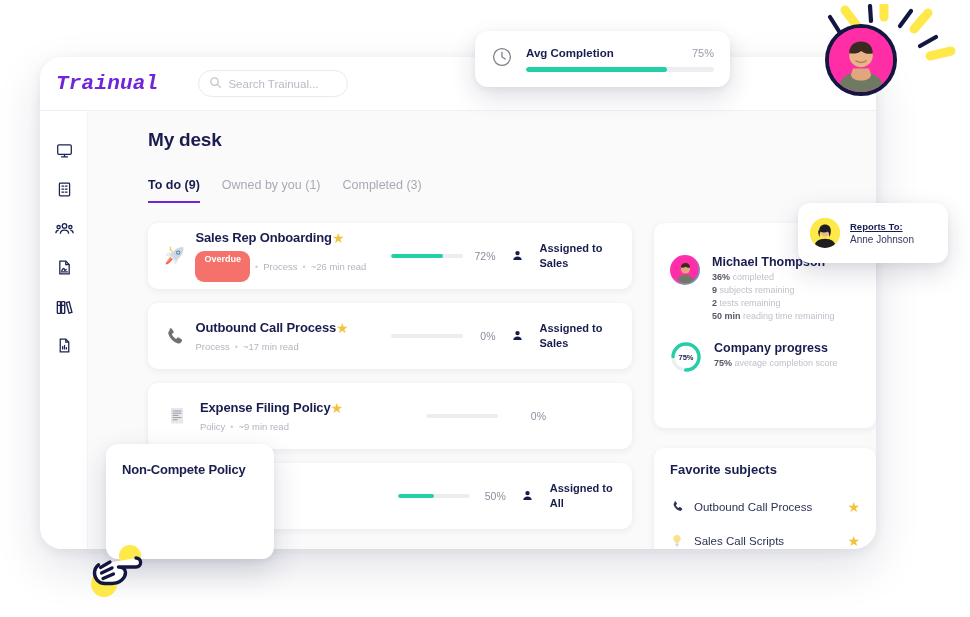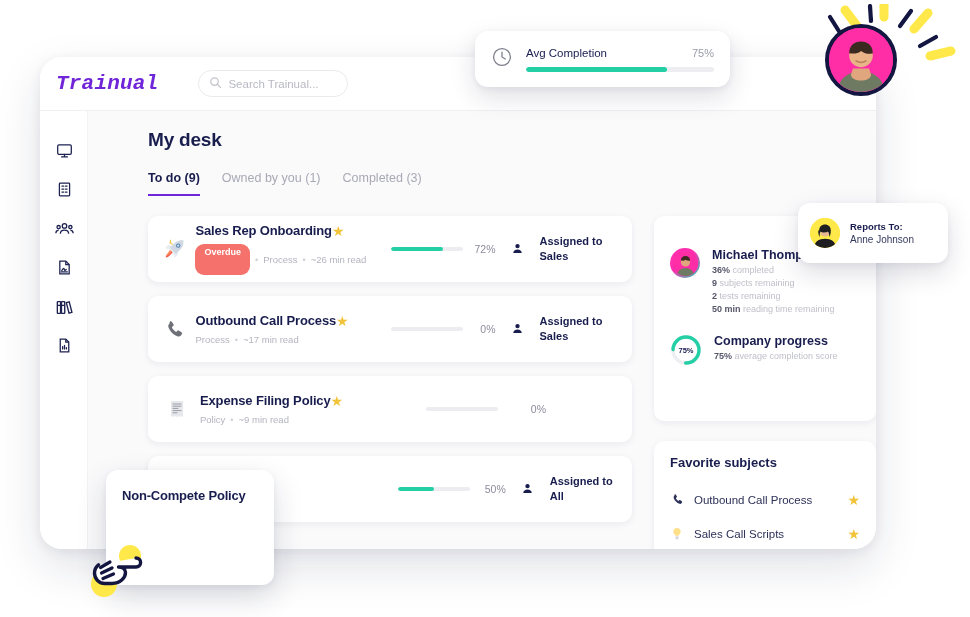--- a/index.html
+++ b/index.html
@@ -56,21 +56,21 @@
   
   .content {
     position: absolute; left: 48px; top: 54px;
     width: 788px; height: 438px;
     background: #fafafb;
     padding: 18px 0 0 60px;
   }
   .page-title {
     font-size: 19px; font-weight: 700; color: #181d4e; letter-spacing: -.2px;
   }
-  .tabs { display: flex; gap: 22px; margin-top: 20px; }
+  .tabs { display: flex; gap: 22px; margin-top: 27px; }
   .tab {
     font-size: 12.5px; color: #a9a9b6; padding-bottom: 9px;
     border-bottom: 2px solid transparent; cursor: pointer;
   }
   .tab.active { color: #181d4e; font-weight: 700; border-bottom-color: #7025d8; }
 
   .columns { display: flex; gap: 22px; margin-top: 20px; }
   .col-left { width: 484px; }
   .col-right { width: 228px; }
 
@@ -138,40 +138,40 @@
 
   
   .float-avg {
     position: absolute; left: 475px; top: 31px;
     width: 255px; height: 56px; background: #fff; border-radius: 13px;
     box-shadow: 0 10px 26px rgba(26,30,70,.14), 0 2px 6px rgba(26,30,70,.06);
     display: flex; align-items: center; padding: 0 16px; gap: 13px;
   }
   .float-avg .body { flex: 1; }
   .float-avg .row1 { display: flex; justify-content: space-between; align-items: baseline; }
-  .float-avg .ttl { font-size: 11.5px; font-weight: 400; color: #181d4e; }
+  .float-avg .ttl { font-size: 11.5px; font-weight: 700; color: #181d4e; }
   .float-avg .pc { font-size: 11px; color: #9b9baa; }
   .float-avg .bar2 { margin-top: 8px; height: 5px; border-radius: 3px; background: #eeeef2; overflow: hidden; }
   .float-avg .bar2 span { display: block; height: 5px; border-radius: 3px; background: #25cfa6; }
 
   .float-reports {
     position: absolute; left: 798px; top: 203px;
     width: 150px; height: 60px; background: #fff; border-radius: 12px;
     box-shadow: 0 10px 26px rgba(26,30,70,.15), 0 2px 6px rgba(26,30,70,.06);
     display: flex; align-items: center; gap: 10px; padding: 0 12px;
   }
   .anne-av {
     width: 30px; height: 30px; border-radius: 50%; flex: 0 0 30px;
     background: #ffe94a; overflow: hidden; position: relative;
   }
-  .rp-title { font-size: 9.5px; font-weight: 700; color: #181d4e; }
+  .rp-title { font-size: 9.5px; font-weight: 700; color: #181d4e; text-decoration: underline; }
   .rp-name { font-size: 10px; color: #333a5e; margin-top: 2px; }
 
   .float-esign {
-    position: absolute; left: 106px; top: 470px;
+    position: absolute; left: 106px; top: 444px;
     width: 168px; height: 115px; background: #fff; border-radius: 12px;
     box-shadow: 0 12px 30px rgba(26,30,70,.16), 0 2px 6px rgba(26,30,70,.06);
     padding: 18px 16px;
   }
   .es-title { font-size: 13px; font-weight: 700; color: #181d4e; letter-spacing: -.2px; }
   .es-btn {
     margin-top: 18px; height: 38px;
     border: 2px solid #7025d8; border-radius: 9px;
     display: flex; align-items: center; gap: 7px; padding: 0 12px;
     cursor: pointer;

